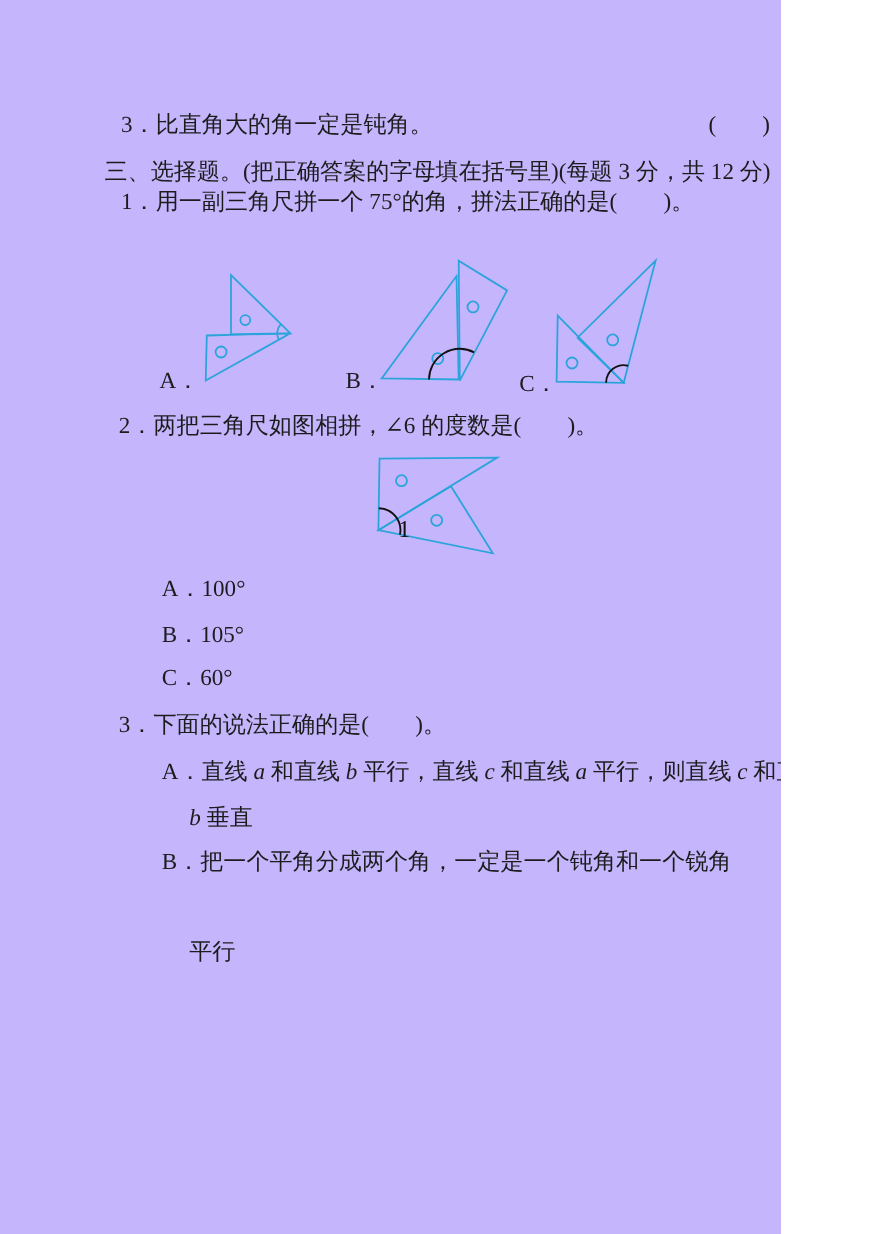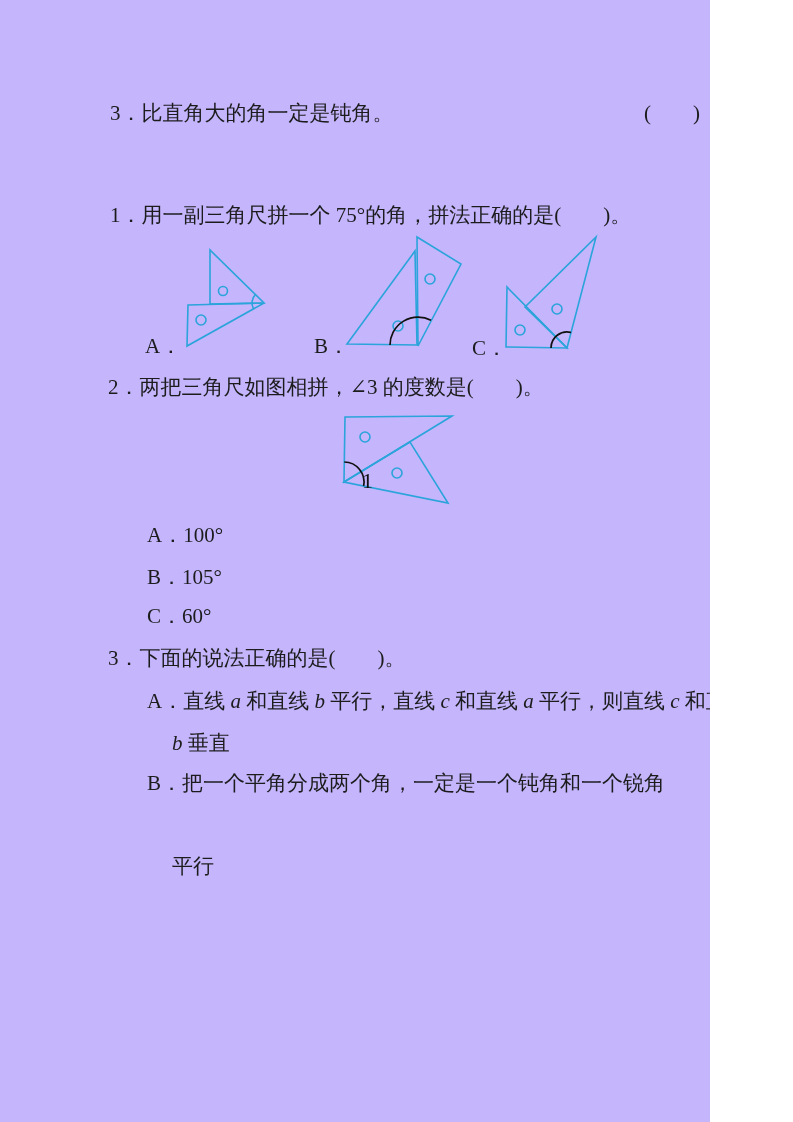--- a/index.html
+++ b/index.html
@@ -19,22 +19,23 @@
 </head>
 <body>
 
 <div class="page">
 
   <div class="line" style="left:110px; top:101px;">
     <span>3．</span><span>比直角大的角一定是钝角。</span>
   </div>
   <div class="line" style="left:644px; top:101px;">(　　)</div>
 
+  <div class="line" style="left:95px; top:144px;">三、选择题。(把正确答案的字母填在括号里)(每题 3 分，共 12 分)</div>
 
-  <div class="line" style="left:110px; top:203px;">
+  <div class="line" style="left:110px; top:171px;">
     <span>1．</span><span>用一副三角尺拼一个 75°的角，拼法正确的是(　　)。</span>
   </div>
 
   <div class="line" style="left:145px; top:334px;">A．</div>
   <svg class="fig" style="left:175px; top:240px;" width="100" height="115" viewBox="0 0 100 115">
     <path class="cyl" d="M35,10 L35,64 L89,63 Z"></path>
     <path class="cyl" d="M13,65 L89,63 L12,106 Z"></path>
     <circle class="cyl" cx="48" cy="51" r="4.5"></circle>
     <circle class="cyl" cx="26" cy="80" r="5"></circle>
     <path class="cyl" d="M80.4,54.6 A12,12 0 0 0 78.5,68.8"></path>
@@ -52,21 +53,21 @@
   <div class="line" style="left:472px; top:336px;">C．</div>
   <svg class="fig" style="left:500px; top:232px;" width="110" height="122" viewBox="0 0 110 122">
     <path class="cyl" d="M7,55 L6,115 L67,116 Z"></path>
     <path class="cyl" d="M96,5 L25,75 L67,116 Z"></path>
     <circle class="cyl" cx="57" cy="77" r="5"></circle>
     <circle class="cyl" cx="20" cy="98" r="5"></circle>
     <path class="blk" d="M51,116 A16,16 0 0 1 71.1,100.5"></path>
   </svg>
 
   <div class="line" style="left:108px; top:375px;">
-    <span>2．</span><span>两把三角尺如图相拼，∠3 的度数是(　　)。</span>
+    <span>2．</span><span>两把三角尺如图相拼，∠6 的度数是(　　)。</span>
   </div>
 
   <svg class="fig" style="left:335px; top:410px;" width="130" height="102" viewBox="0 0 130 102">
     <path class="cyl" d="M10,7 L117,6 L9,72 Z"></path>
     <path class="cyl" d="M9,72 L75,32 L113,93 Z"></path>
     <circle class="cyl" cx="30" cy="27" r="5"></circle>
     <circle class="cyl" cx="62" cy="63" r="5"></circle>
     <path class="blk" d="M9.3,52 A20,20 0 0 1 28.6,76"></path>
     <text class="fig-num" x="27" y="78">1</text>
   </svg>

